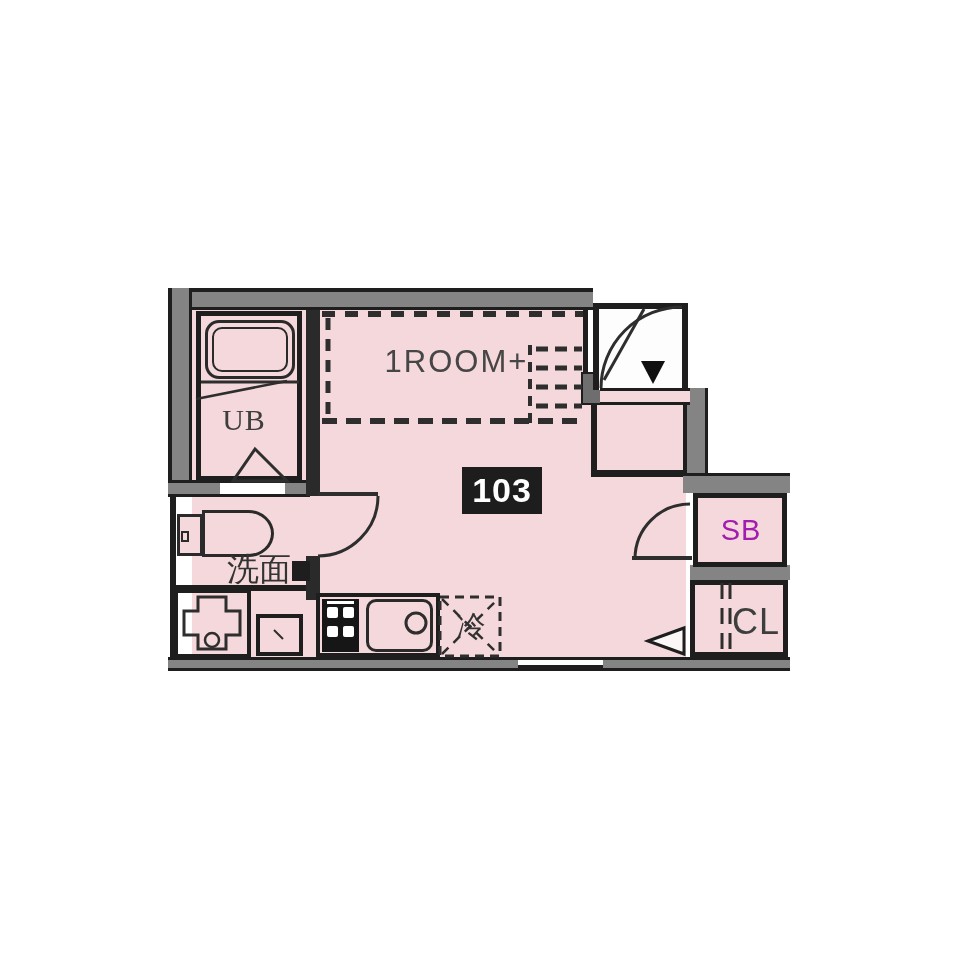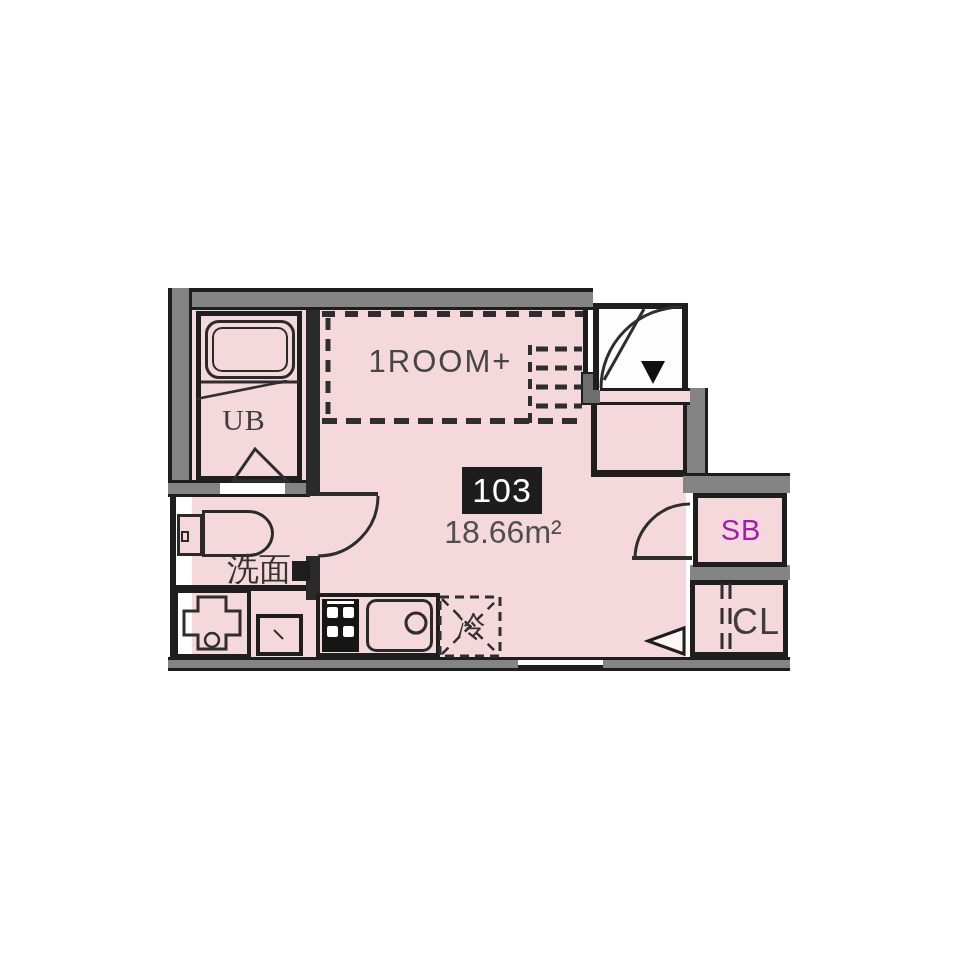--- a/index.html
+++ b/index.html
@@ -48,23 +48,23 @@
   .tank-handle{ left:181px; top:531px; width:8px;   height:11px; border:2px solid #2a2a2a; }
   .bowl       { left:202px; top:510px; width:72px;  height:47px; border:3px solid #2a2a2a; border-radius:0 26px 26px 0 / 0 24px 24px 0; }
   .pillar     { left:292px; top:561px; width:18px;  height:20px; }
   .vanity-box { left:174px; top:589px; width:77px;  height:69px; border:4px solid #1e1e1e; }
   .small-box  { left:256px; top:614px; width:47px;  height:42px; border:4px solid #1e1e1e; }
   .kitchen-box{ left:316px; top:593px; width:124px; height:64px; border:4px solid #1e1e1e; }
   .stove      { left:322px; top:599px; width:37px;  height:53px; background:#161616; }
   .sink       { left:366px; top:599px; width:67px;  height:53px; border:3px solid #2a2a2a; border-radius:10px; }
 
   
-  .room-label  { left:368px; top:346px; width:145px; font-size:31px; letter-spacing:2px; }
+  .room-label  { left:384px; top:346px; width:145px; font-size:31px; letter-spacing:2px; }
   .unit-badge  { left:462px; top:467px; width:80px; height:47px; background:#1d1d1d; color:#ffffff;
-                 font-size:34px; font-weight:normal; text-align:center; line-height:47px; letter-spacing:1px; }
+                 font-size:34px; font-weight:bold; text-align:center; line-height:47px; letter-spacing:1px; }
   .area-label  { left:428px; top:516px; width:150px; font-size:32px; color:#4f4f4f; }
   .ub-label    { left:216px; top:404px; width:56px; font-size:30px; letter-spacing:1px; color:#3e3e3e;font-family:Liberation Serif, serif; }
   .sb-label    { left:700px; top:515px; width:82px; font-size:29px; letter-spacing:1px; color:#a21caf; }
   .cl-label    { left:718px; top:603px; width:76px; font-size:36px; letter-spacing:1px; color:#3e3e3e; }
   .wash-label  { left:222px; top:553px; width:74px; font-size:32px; color:#333333; }
   .fridge-label{ left:452px; top:611px; width:38px; font-size:29px; color:#333333; }
 
   .entrance-marker { left:641px; top:361px; width:0; height:0;
                      border-left:12px solid transparent; border-right:12px solid transparent;
                      border-top:23px solid #101010; }
@@ -157,20 +157,19 @@
       <rect x="327" y="601" width="27" height="3"></rect>
       <rect x="327" y="607" width="11" height="11" rx="2"></rect>
       <rect x="343" y="607" width="11" height="11" rx="2"></rect>
       <rect x="327" y="626" width="11" height="11" rx="2"></rect>
       <rect x="343" y="626" width="11" height="11" rx="2"></rect>
     </g>
   </svg>
 
   <div class="abs lbl room-label">1ROOM+</div>
   <div class="abs unit-badge">103</div>
-  <div class="abs lbl area-label">18.66m²</div>
   <div class="abs lbl ub-label">UB</div>
   <div class="abs lbl sb-label">SB</div>
   <div class="abs lbl cl-label">CL</div>
   <div class="abs lbl wash-label">洗面</div>
   <div class="abs lbl fridge-label">冷</div>
 
 </div>
 
 </body></html>

